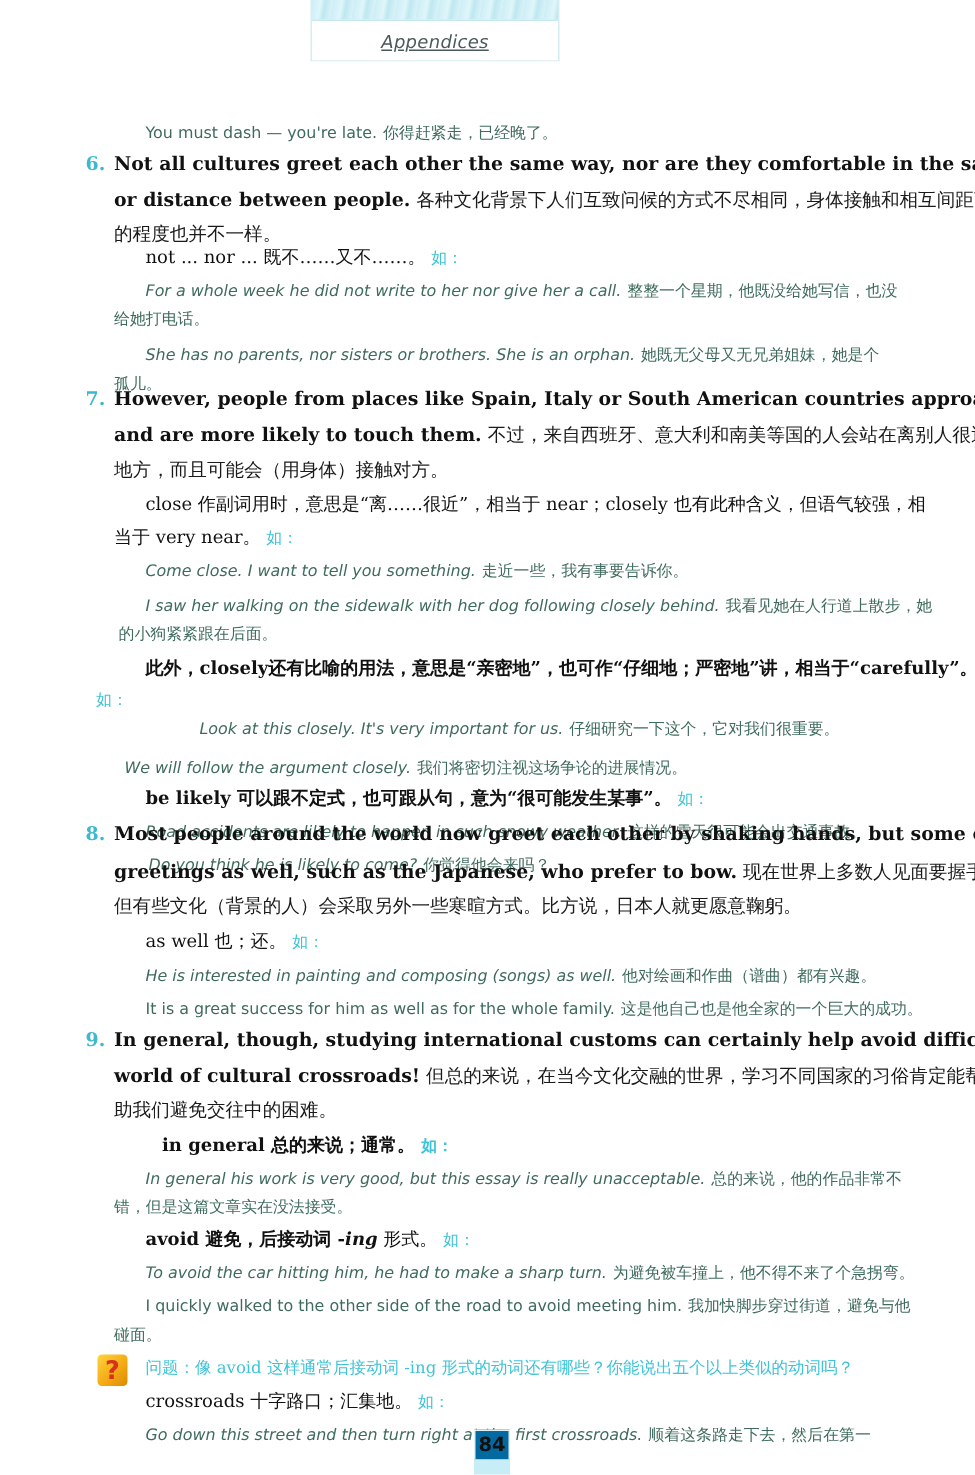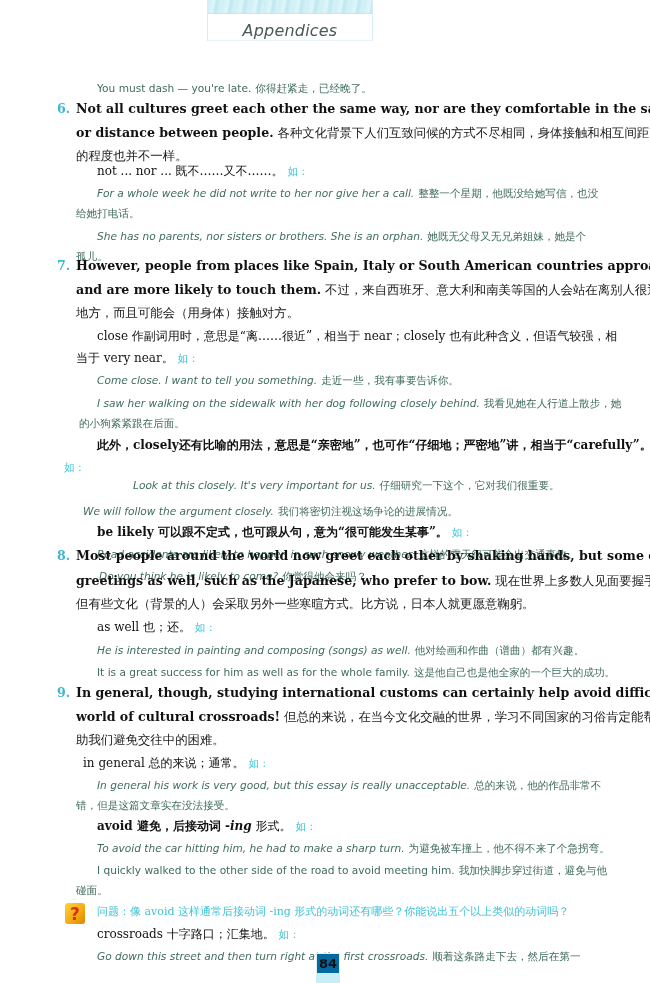--- a/index.html
+++ b/index.html
@@ -11,21 +11,21 @@
       position: absolute; left: 207px; top: 0; width: 164px; height: 40px;
       border-left: 1px solid #d6eef3; border-right: 1px solid #d6eef3; border-bottom: 1px solid #e6f3f6;
     }
     .header-band {
       height: 13px;
       background: repeating-linear-gradient(100deg, #cdeef5 0px, #dff6fa 6px, #bfe7f0 9px, #d8f3f8 14px);
       border-bottom: 1px solid #c7e6ee;
     }
     .header-label {
       text-align: center; font-family: "DejaVu Sans", sans-serif; font-style: italic;
-      font-size: 16px; color: #4a5a5a; margin-top: 7px; letter-spacing: 0.2px;
+      font-size: 12px; color: #4a5a5a; margin-top: 7px; letter-spacing: 0.2px; text-decoration: underline;
     }
     .content { position: absolute; left: 0; top: 0; width: 650px; }
     .line {
       position: absolute; white-space: nowrap; font-size: 12.4px; line-height: 16px;
     }
     .bold { font-weight: bold; color: #111; font-size: 12.6px; }
     .ex { font-family: "DejaVu Sans", sans-serif; font-size: 10.6px; color: #3f6b5e; }
     .ex i { font-style: italic; }
     .cn { color: #1a1a1a; }
     .excn { color: #3f6b5e; font-size: 10.6px; }
@@ -155,21 +155,21 @@
     <span class="excn">这是他自己也是他全家的一个巨大的成功。</span>
   </div>
 
   <span class="num" style="left:57px; top:685px;">9.</span>
   <div class="line bold" style="left:76px; top:685px;">In general, though, studying international customs can certainly help avoid difficulties in today's</div>
   <div class="line" style="left:76px; top:709px;">
     <span class="bold">world of cultural crossroads!</span>
     <span class="cn">但总的来说，在当今文化交融的世界，学习不同国家的习俗肯定能帮</span>
   </div>
   <div class="line cn" style="left:76px; top:732px;">助我们避免交往中的困难。</div>
-  <div class="line note" style="left:83px; top:755px;">
+  <div class="line note" style="left:108px; top:755px;font-weight:bold;">
     <span>in general 总的来说；通常。</span>
     <span class="ru">如：</span>
   </div>
   <div class="line" style="left:97px; top:777px;">
     <span class="ex"><i>In general his work is very good, but this essay is really unacceptable.</i></span>
     <span class="excn">总的来说，他的作品非常不</span>
   </div>
   <div class="line excn" style="left:76px; top:797px;">错，但是这篇文章实在没法接受。</div>
   <div class="line note" style="left:97px; top:818px;">
     <b>avoid 避免，后接动词 -</b><b><i>ing</i></b><span> 形式。</span>

